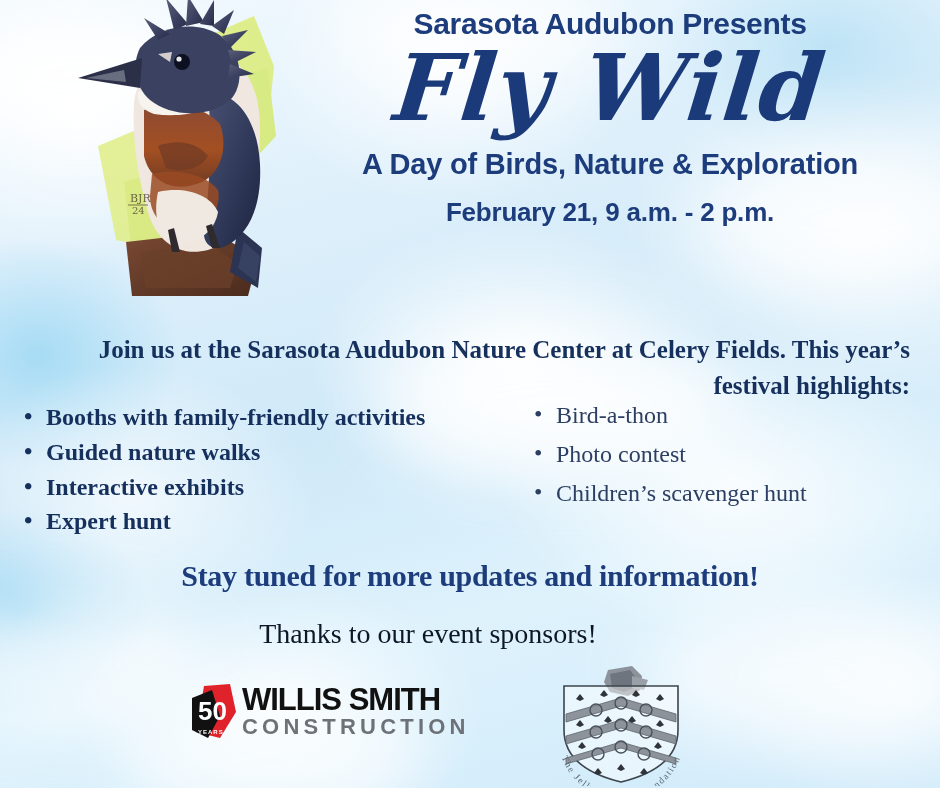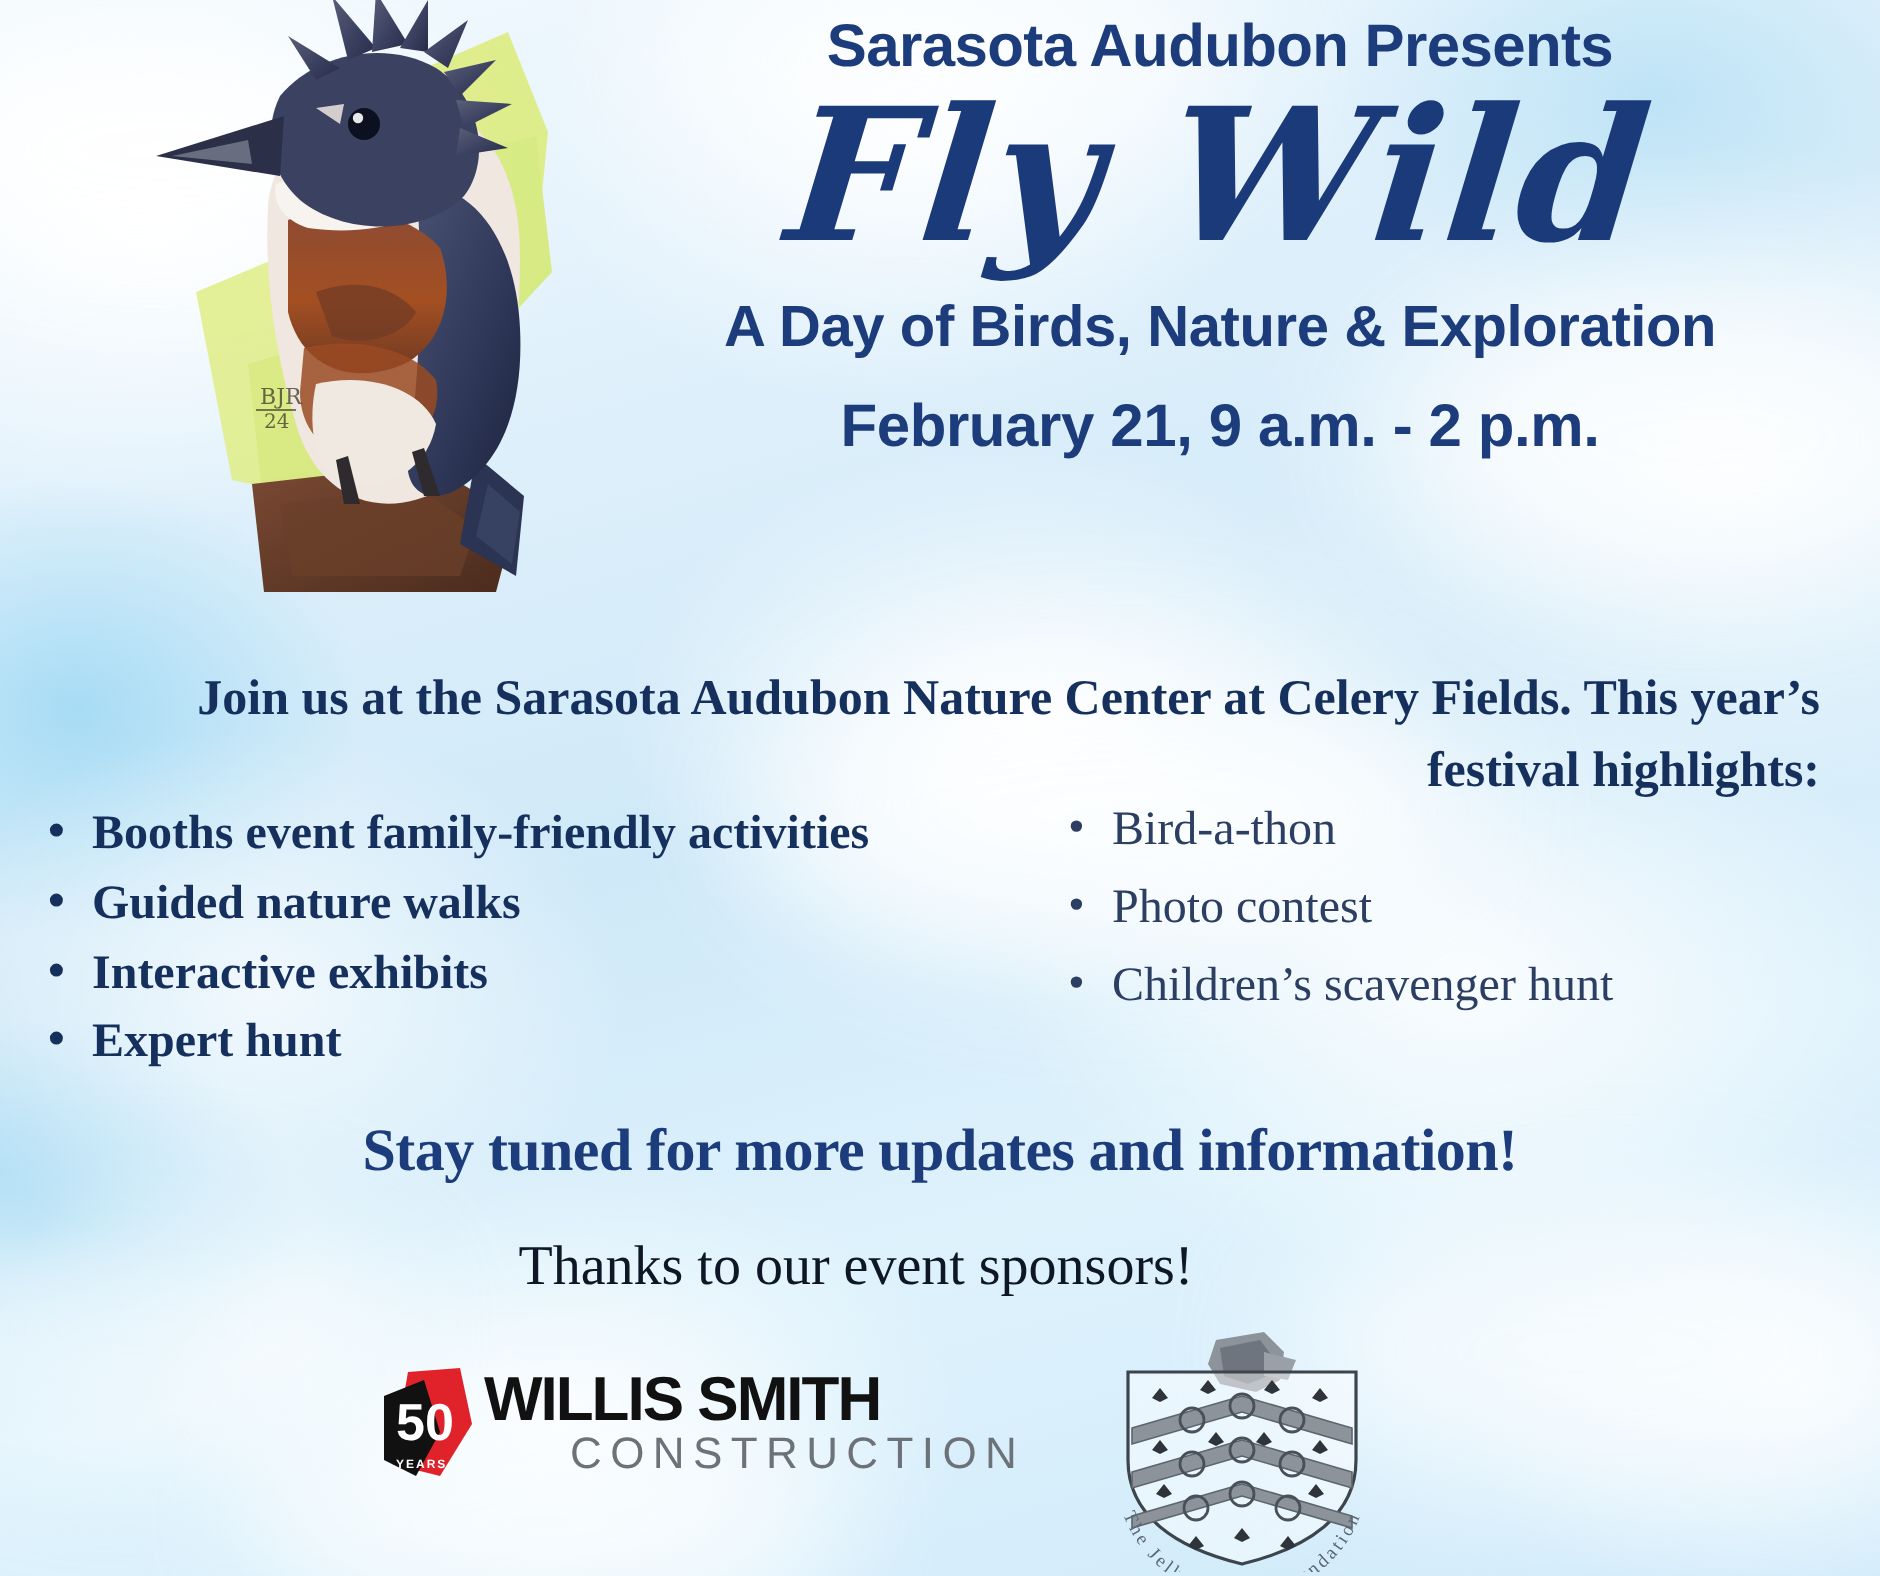--- a/index.html
+++ b/index.html
@@ -45,21 +45,21 @@
     letter-spacing:1px;
     transform:skewX(-6deg);
   }
   #tagline{
     font-family:"Liberation Sans",sans-serif;
     font-weight:bold;font-size:29px;color:#1c3c7c;
     margin-top:14px;letter-spacing:-0.2px;
   }
   #event-date{
     font-family:"Liberation Sans",sans-serif;
-    font-weight:bold;font-size:30px;color:#1c3c7c;
+    font-weight:bold;font-size:26px;color:#1c3c7c;
     margin-top:16px;letter-spacing:-0.2px;text-align:center;
   }
 
   
   #intro-paragraph{
     position:absolute;left:30px;top:332px;width:880px;
     text-align:right;
     font-family:"Liberation Serif",serif;
     font-weight:bold;font-size:25px;line-height:1.42;
     color:#16305e;
@@ -99,22 +99,22 @@
   
   #sponsor-logos{position:absolute;left:0;top:668px;width:940px;height:120px;}
   #willis-smith-logo{position:absolute;left:190px;top:16px;width:275px;height:58px;}
   #ws-mark{position:absolute;left:0;top:-2px;width:56px;height:58px;}
   #ws-wordmark{position:absolute;left:52px;top:0;width:220px;}
   #ws-name{
     font-family:"Liberation Sans",sans-serif;font-weight:bold;
     font-size:31px;color:#111111;letter-spacing:-1px;line-height:1;
   }
   #ws-sub{
-    font-family:"Liberation Sans",sans-serif;font-weight:normal;
-    font-size:22px;color:#6d7278;letter-spacing:4.2px;line-height:1.12;margin-left:43px;
+    font-family:"Liberation Sans",sans-serif;font-weight:bold;
+    font-size:22px;color:#6d7278;letter-spacing:4.2px;line-height:1.12;
   }
   #jelks-logo{position:absolute;left:536px;top:-4px;width:170px;height:122px;}
   #jelks-name{position:absolute;left:0;bottom:0;width:170px;text-align:center;
     font-family:"Liberation Serif",serif;font-size:7px;color:#5b6775;
     letter-spacing:.4px;opacity:0;}
 </style>
 </head>
 <body>
 
 <div id="poster">
@@ -213,21 +213,21 @@
     <div id="presents-line">Sarasota Audubon Presents</div>
     <div id="main-title">Fly Wild</div>
     <div id="tagline">A Day of Birds, Nature &amp; Exploration</div>
     <div id="event-date">February 21,   9 a.m. - 2 p.m.</div>
   </div>
 
   <div id="intro-paragraph">Join us at the Sarasota Audubon Nature Center at Celery Fields. This year’s festival highlights:</div>
 
   <div id="highlights">
     <ul id="highlights-left">
-      <li>Booths event family-friendly activities</li>
+      <li>Booths with family-friendly activities</li>
       <li>Guided nature walks</li>
       <li>Interactive exhibits</li>
       <li>Expert hunt</li>
     </ul>
     <ul id="highlights-right">
       <li>Bird-a-thon</li>
       <li>Photo contest</li>
       <li>Children’s scavenger hunt</li>
     </ul>
   </div>

